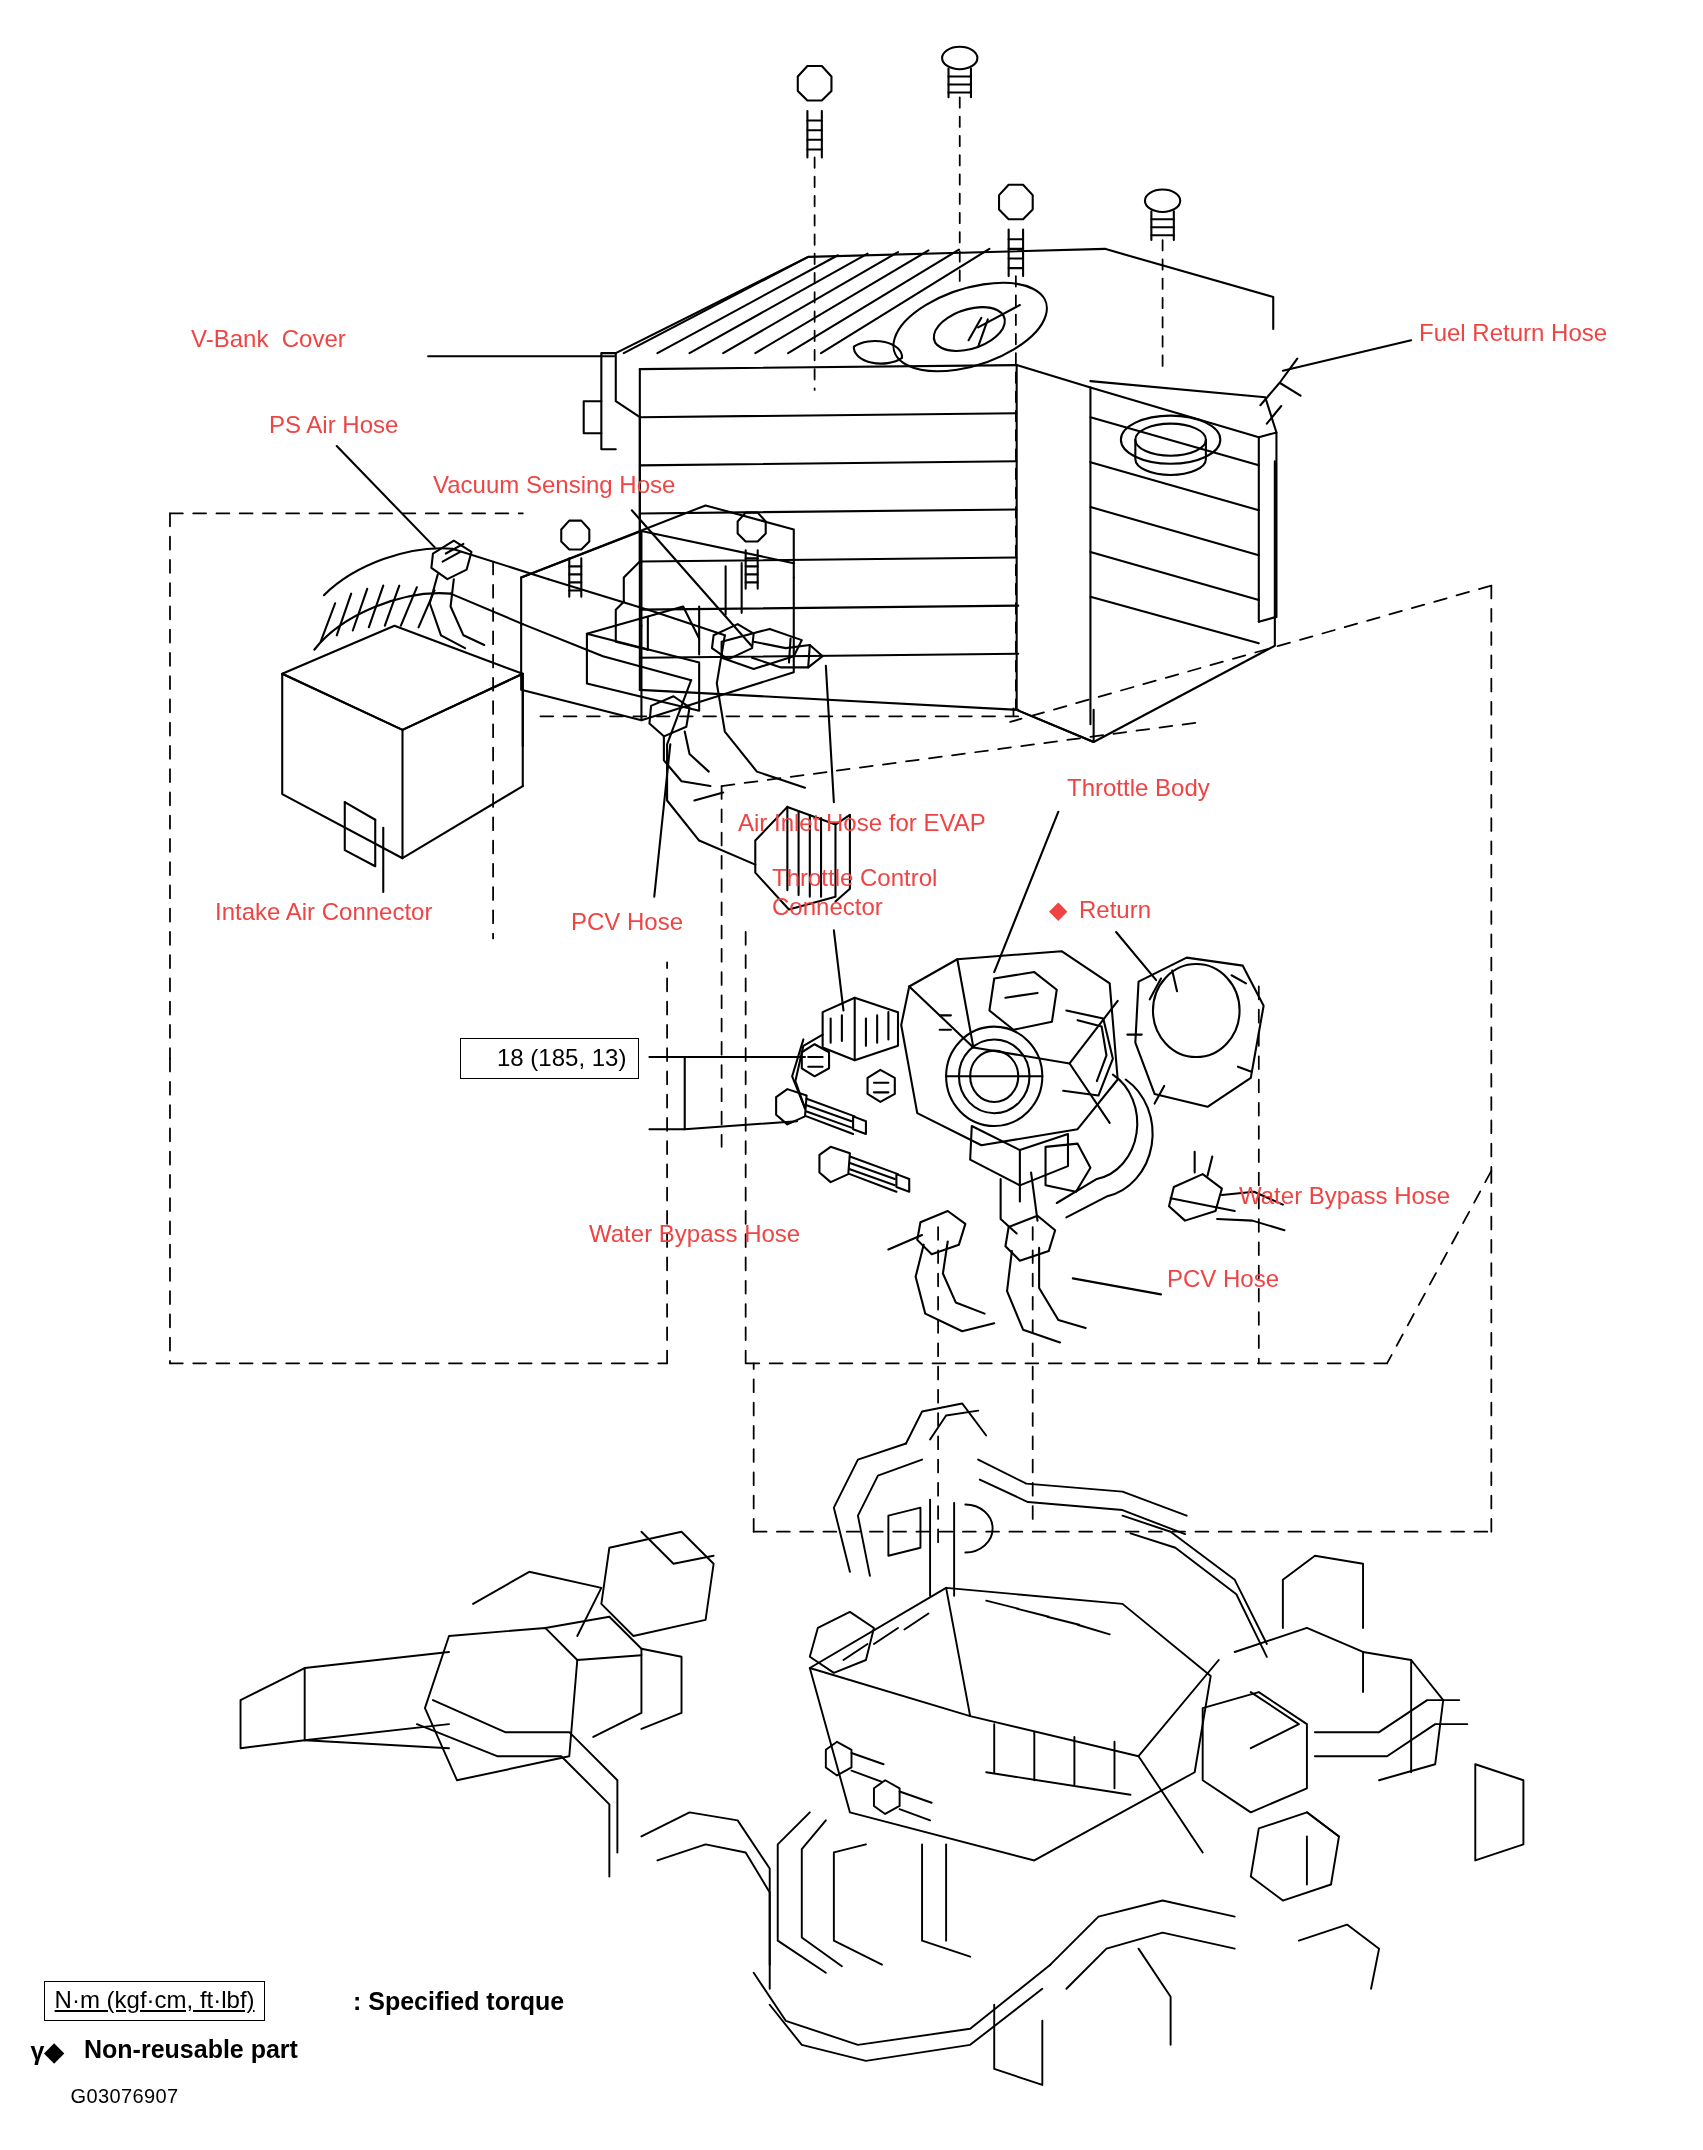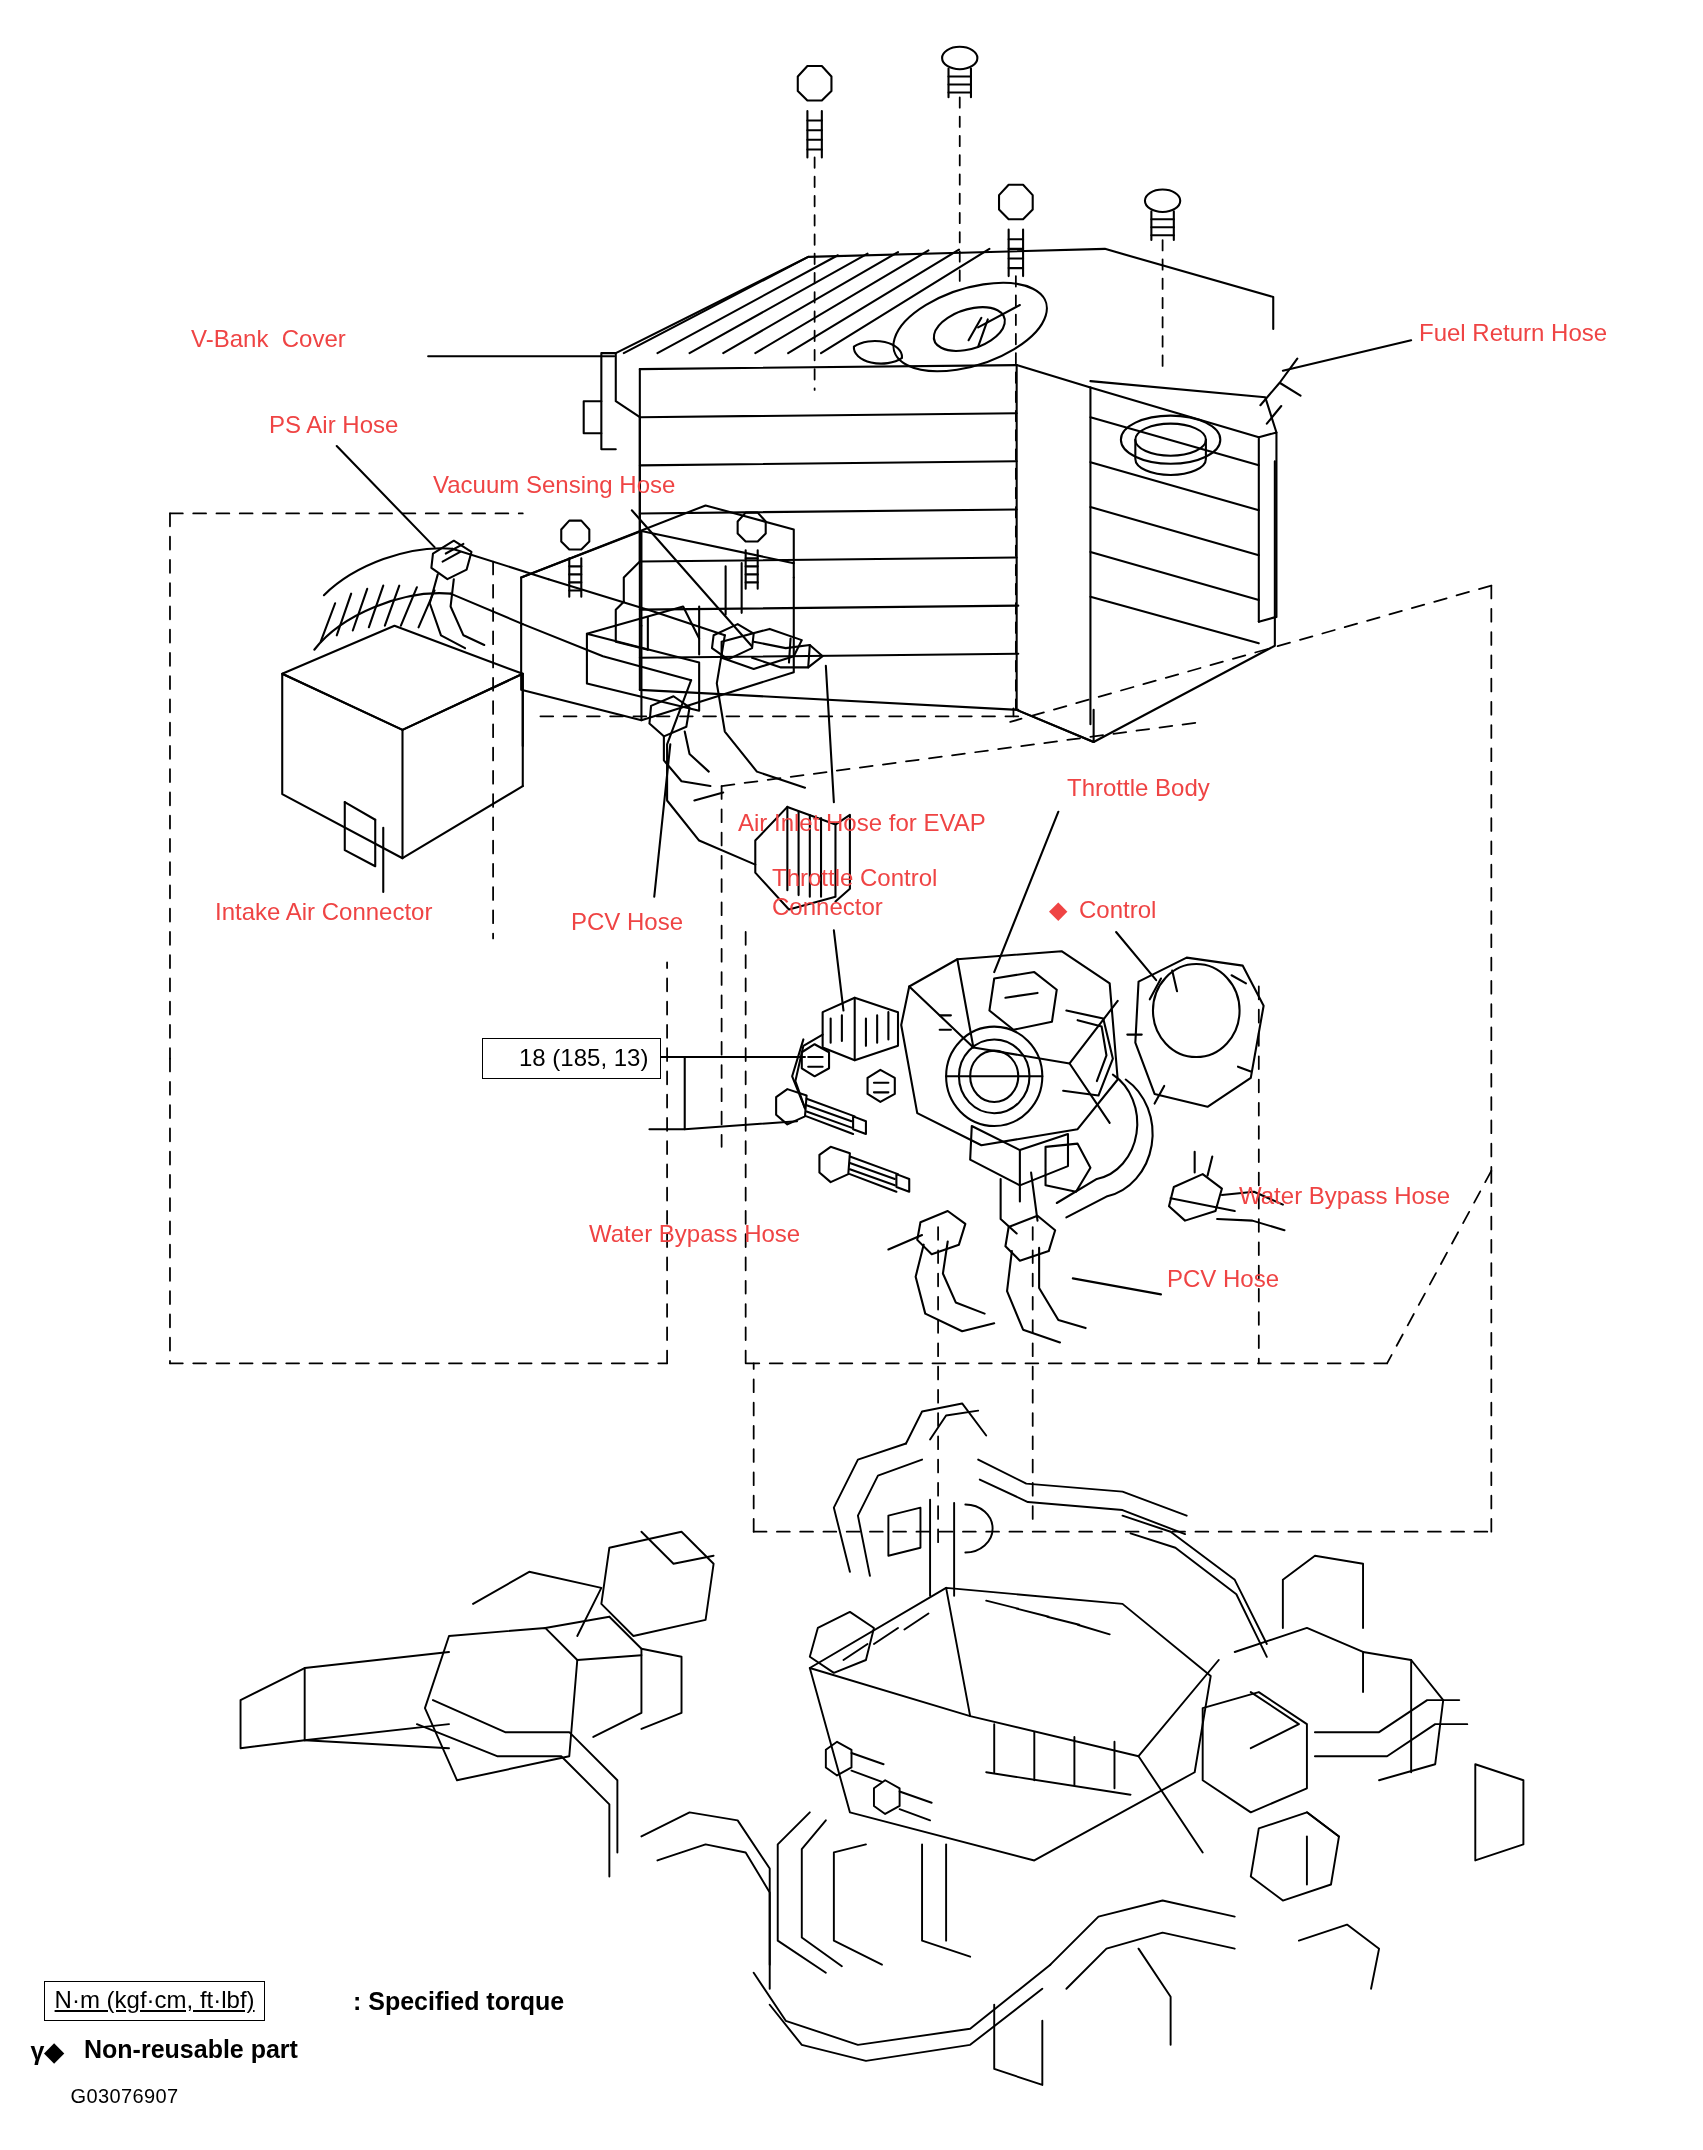--- a/index.html
+++ b/index.html
@@ -462,27 +462,27 @@
   <div class="lbl" style="left:269px; top:410px;">PS Air Hose</div>
   <div class="lbl" style="left:433px; top:470px;">Vacuum Sensing Hose</div>
   <div class="lbl" style="left:215px; top:897px;">Intake Air Connector</div>
   <div class="lbl" style="left:571px; top:907px;">PCV Hose</div>
   <div class="lbl" style="left:708px; top:808px;margin-left:30px;">Air Inlet Hose for EVAP</div>
   <div class="lbl two" style="left:772px; top:863px;">Throttle Control
 Connector</div>
   <div class="lbl" style="left:1067px; top:773px;text-align:right;">Throttle Body</div>
 
   <div class="lbl" style="left:1049px; top:895px; font-size:24px;">◆</div>
-  <div class="lbl" style="left:1079px; top:895px;">Control</div>
+  <div class="lbl" style="left:1079px; top:895px;">Return</div>
 
   <div class="lbl" style="left:1239px; top:1181px;">Water Bypass Hose</div>
   <div class="lbl" style="left:589px; top:1219px;">Water Bypass Hose</div>
   <div class="lbl" style="left:1167px; top:1264px;">PCV Hose</div>
 
-  <div class="torque-box" style="left:482px; top:1038px;padding-left:36px;">18 (185, 13)</div>
+  <div class="torque-box" style="left:460px; top:1038px;padding-left:36px;">18 (185, 13)</div>
 
   <div class="legend-box" style="left:44px; top:1981px;text-decoration:underline;">N·m (kgf·cm, ft·lbf)</div>
   <div class="legend" style="left:353px; top:1987px;">: Specified torque</div>
   <div class="legend" style="left:30.5px; top:2037px;">γ◆</div>
   <div class="legend" style="left:84px; top:2035px;">Non-reusable part</div>
 
   <div class="code" style="left:30.5px; top:2085px;margin-left:40px;">G03076907</div>
 
 </div>
 

